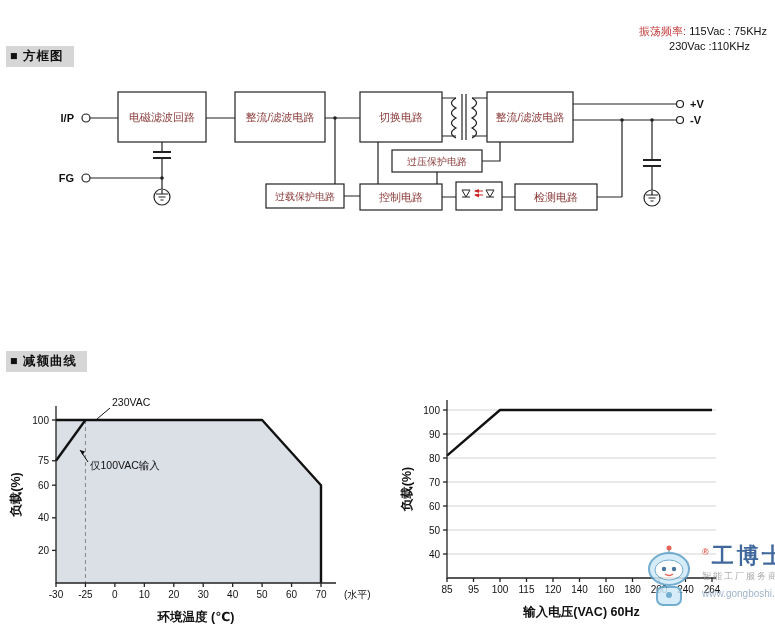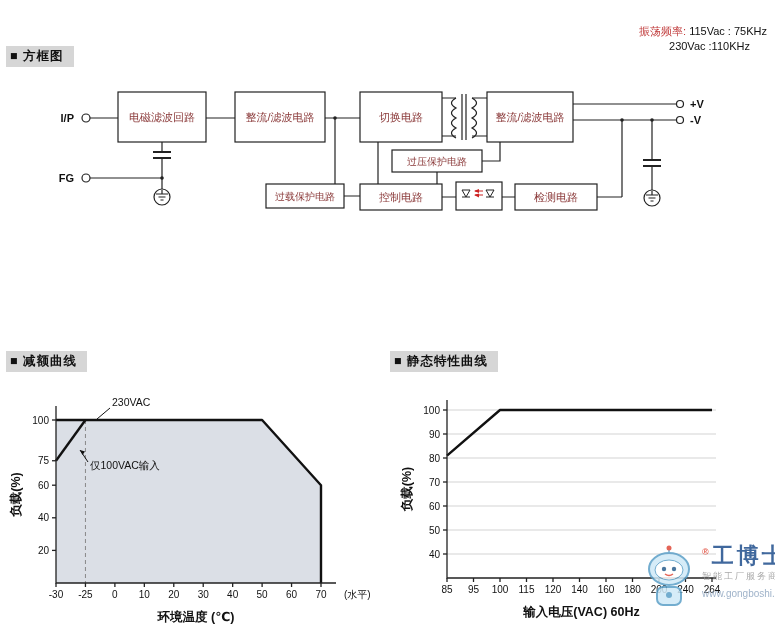--- a/index.html
+++ b/index.html
@@ -145,21 +145,20 @@
       <circle class="term" cx="162" cy="197" r="8"></circle>
       <path class="wire" d="M162 190 V194 M156 194 H168 M158.5 197 H165.5 M160.5 200 H163.5"></path>
     </g>
     <g>
       <circle class="term" cx="652" cy="198" r="8"></circle>
       <path class="wire" d="M652 191 V195 M646 195 H658 M648.5 198 H655.5 M650.5 201 H653.5"></path>
     </g>
   </svg>
 
   <div class="sec-hdr" id="hdr-derating">■ 减额曲线</div>
-  <div class="sec-hdr" id="hdr-static">■ 静态特性曲线</div>
 
   <svg id="chart-derating" class="chart" width="380" height="261" viewBox="0 370 380 261">
       <polygon points="56,420 262.108,420 320.996,485.2 320.996,583 320.996,583 56,583" class="fillarea"></polygon>
       <line x1="85.444" y1="420" x2="85.444" y2="583" class="vdash"></line>
       <polyline points="56,420 262.108,420 320.996,485.2 320.996,583" class="curve"></polyline>
       <polyline points="56,460.75 85.444,420" class="curve"></polyline>
       <path d="M56 406 V583 H336" class="axis"></path>
       <line x1="52" y1="550.4" x2="56" y2="550.4" class="axis"></line>
       <text x="49" y="553.9" class="tick" text-anchor="end">20</text>
       <line x1="52" y1="517.8" x2="56" y2="517.8" class="axis"></line>

